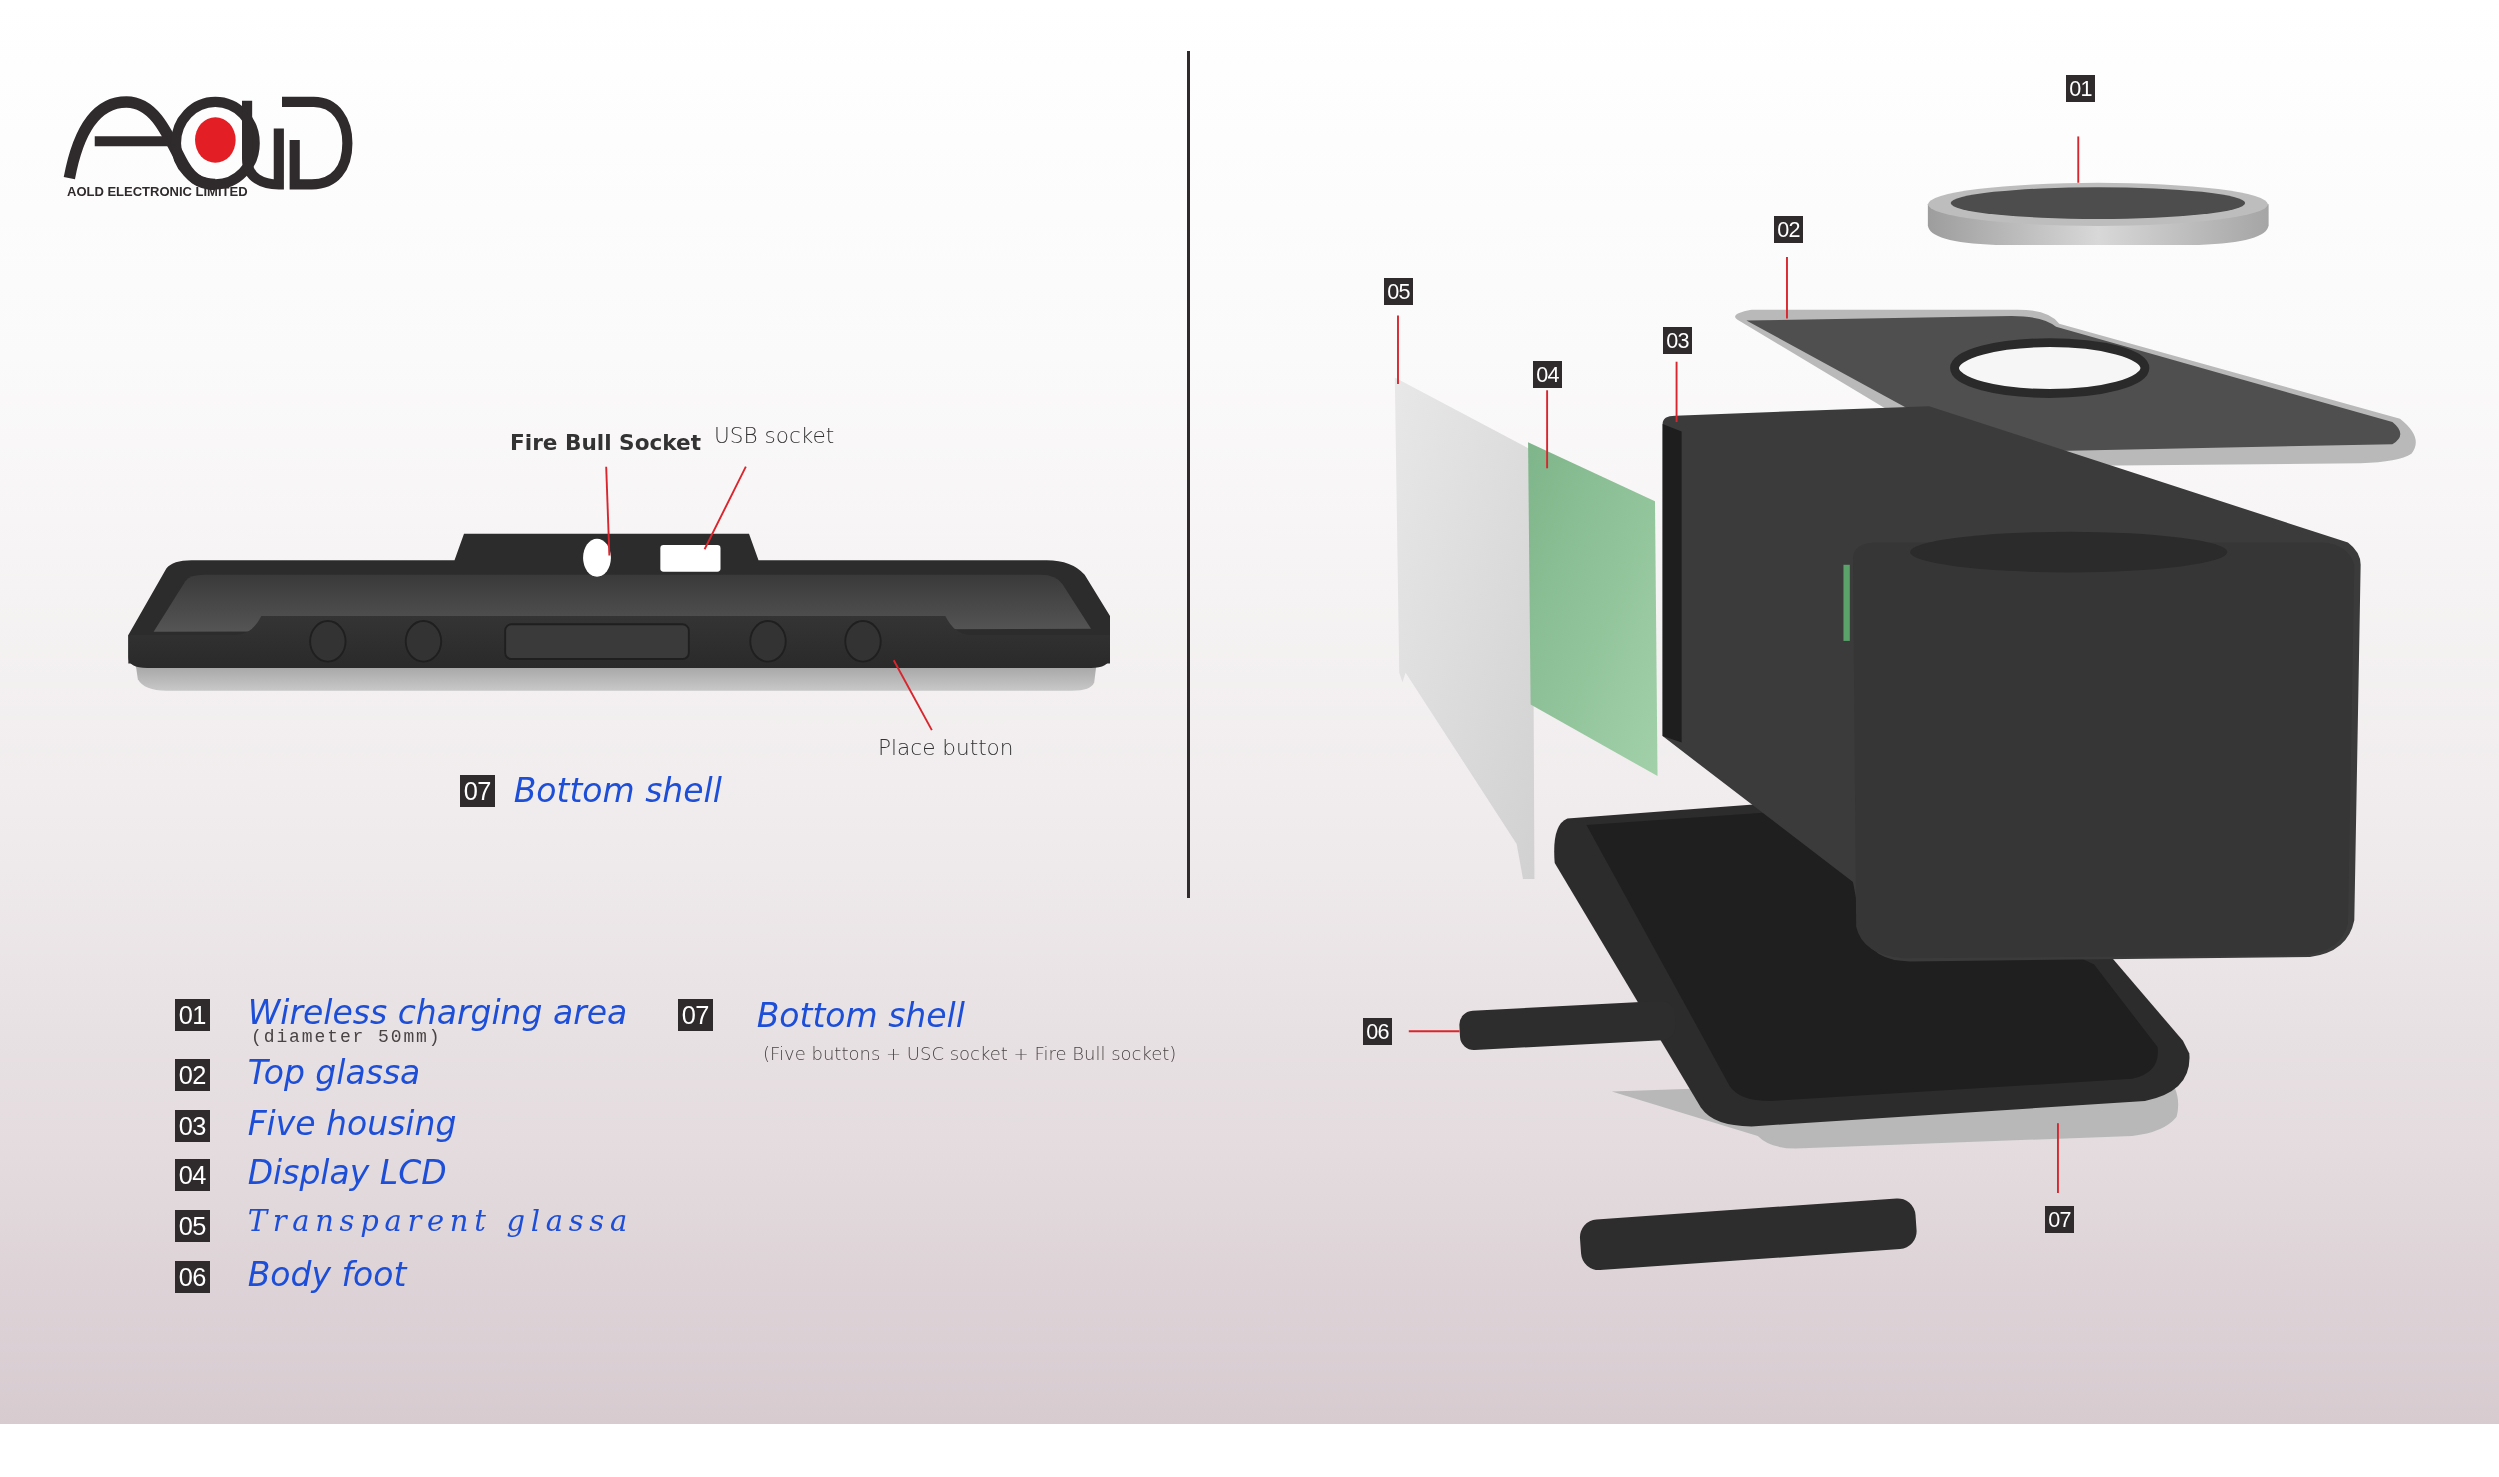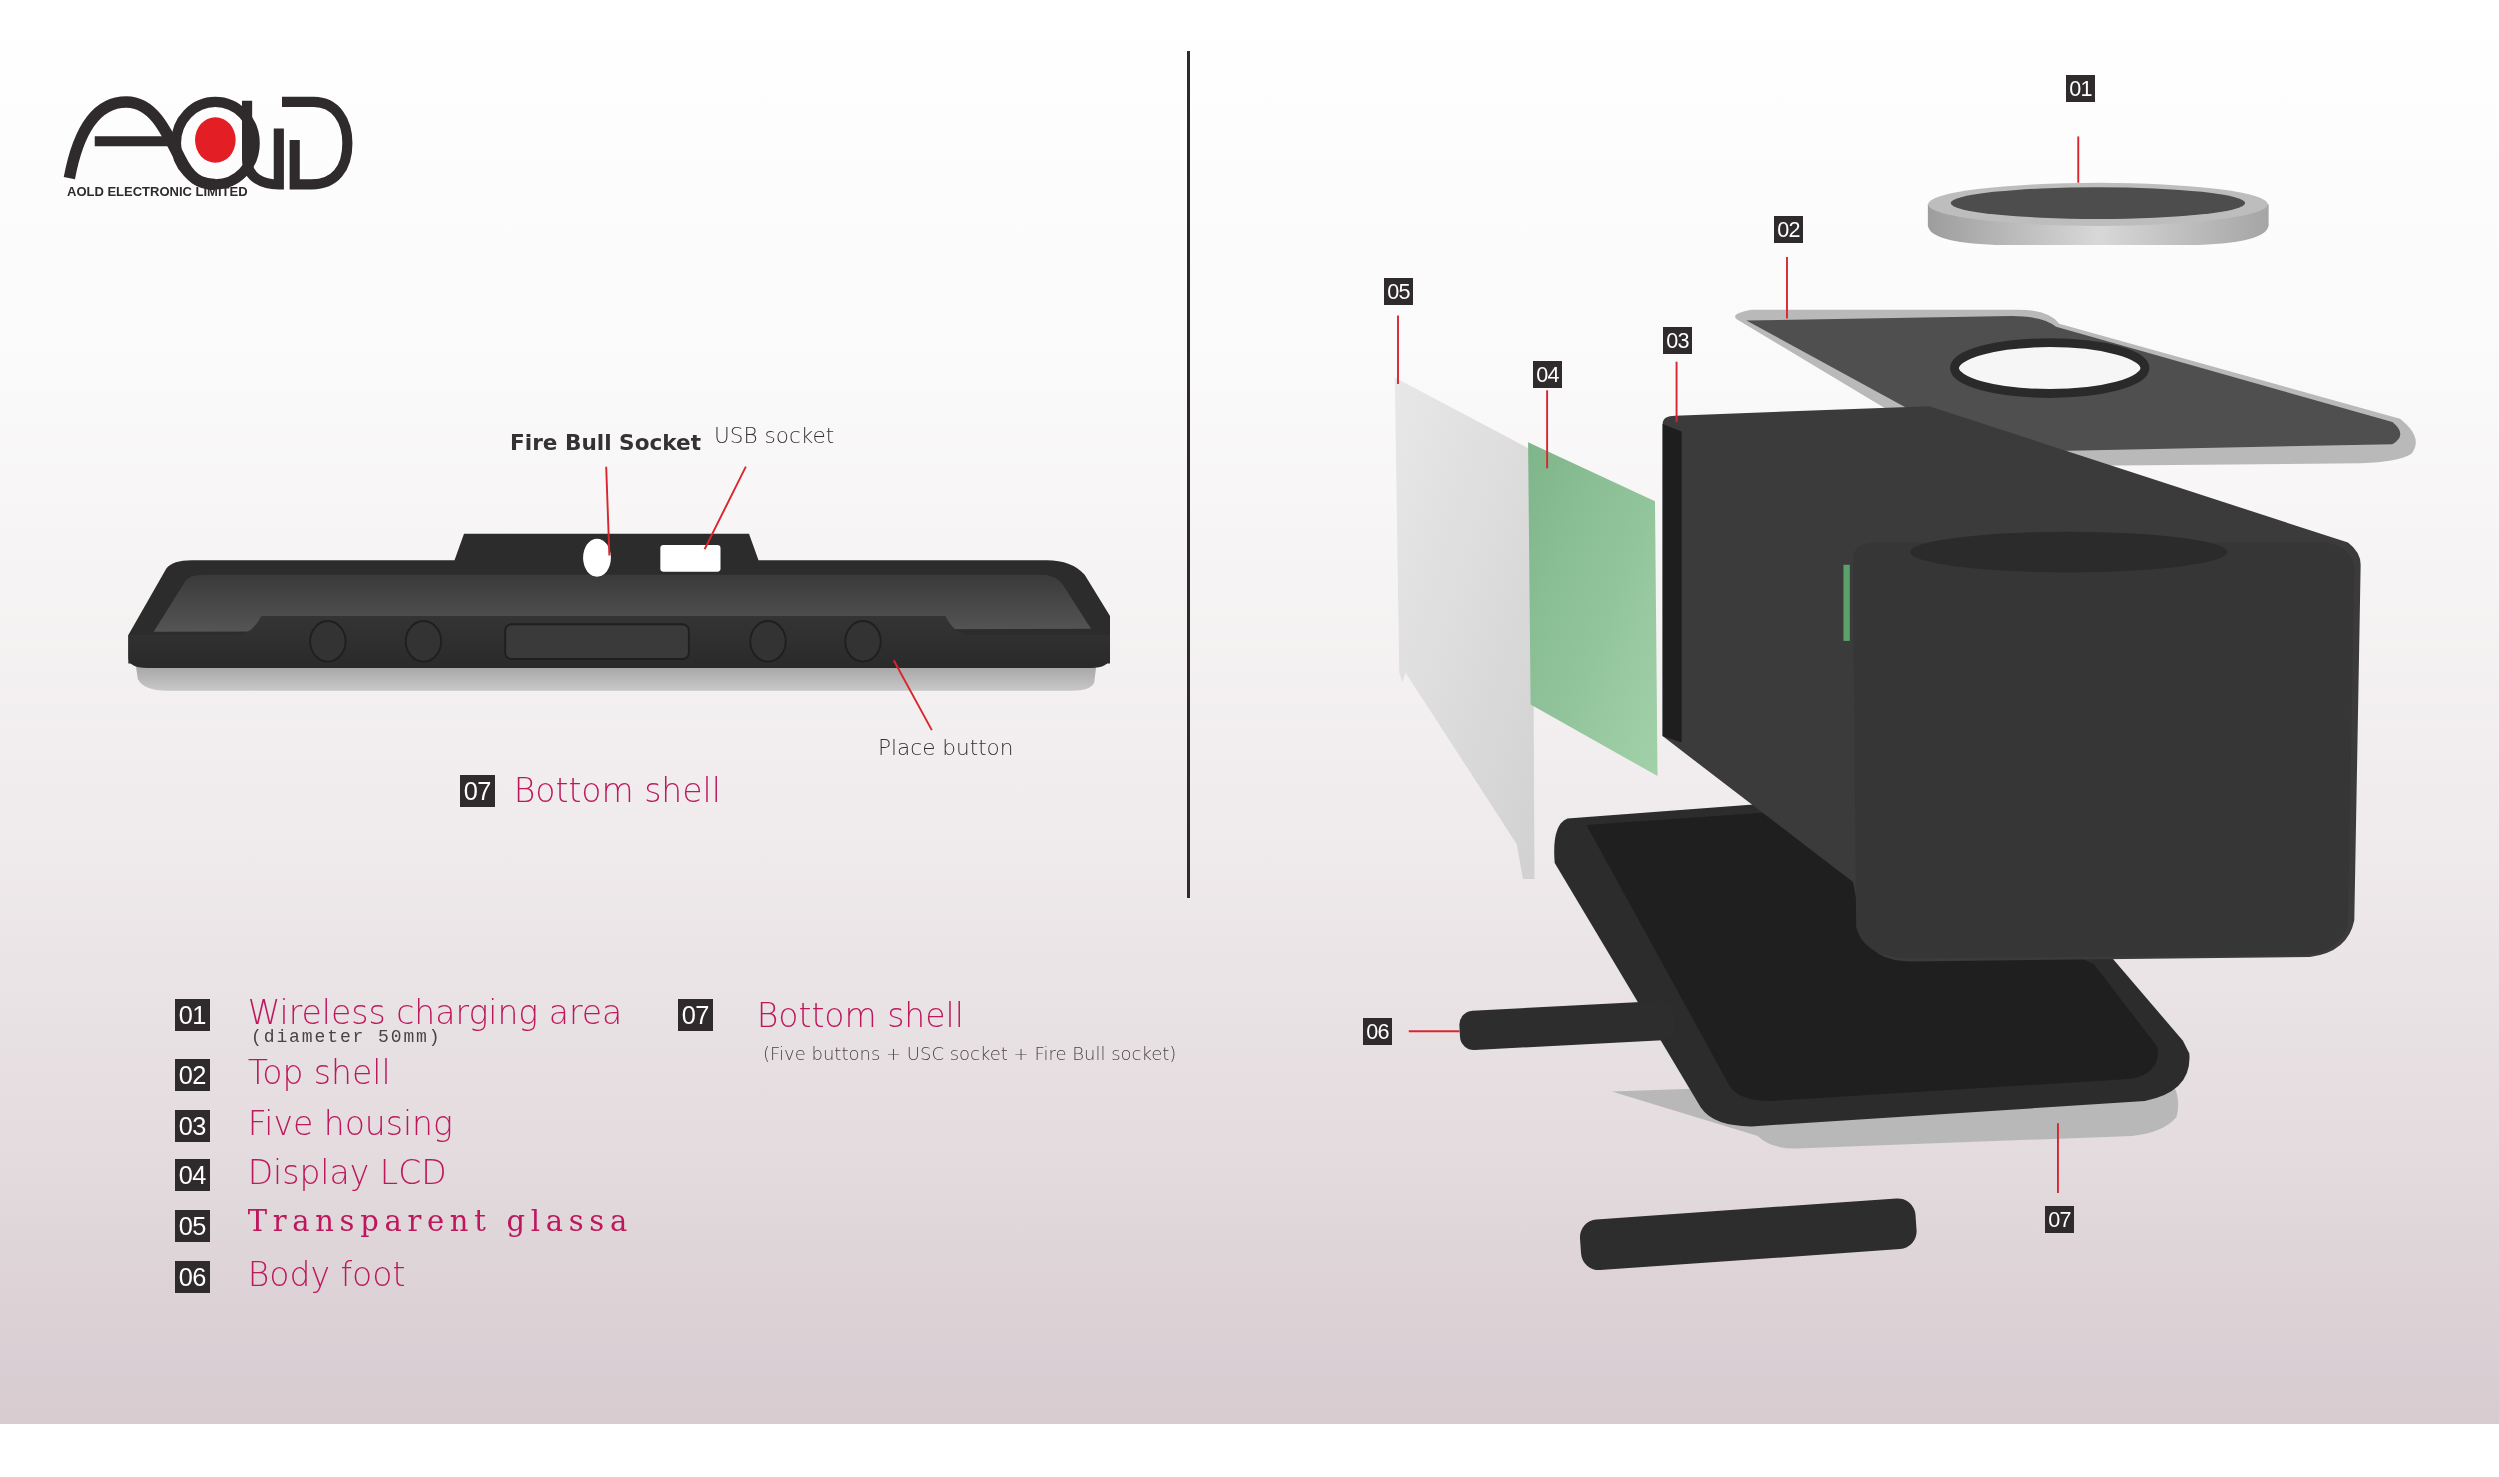--- a/index.html
+++ b/index.html
@@ -33,21 +33,21 @@
     display: inline-block; background: #2f2a2b; color: #fff;
     font-family: "Liberation Sans", sans-serif; font-size: 25.4px; line-height: 1;
     padding: 3.8px 3.8px 2.5px; letter-spacing: -0.6px;
   }
   .badge.sm { font-size: 21.6px; padding: 3.2px 3.2px 1.9px; }
 
   .legend-row { position: absolute; display: flex; align-items: flex-start; }
   .legend-row .badge { margin-top: 3.8px; }
   .legend-label {
     margin-left: 38px; font-family: "DejaVu Sans", sans-serif; font-weight: 300;
-    font-size: 33px; color: #be185d; white-space: nowrap; line-height: 1.1;
+    font-size: 33px; color: #1d4ed8; white-space: nowrap; line-height: 1.1; font-style: italic;
   }
   .legend-label.serif { font-family: "DejaVu Serif", serif; letter-spacing: 5.7px; font-size: 29px; }
   .legend-sub {
     position: absolute; font-family: "Liberation Mono", monospace; font-size: 18px;
     color: #4a4344; letter-spacing: 1.9px; white-space: nowrap;
   }
   .legend-sub2 {
     position: absolute; font-family: "DejaVu Sans", sans-serif; font-weight: 300;
     font-size: 18px; color: #4a4344; white-space: nowrap; margin-left: 6px;
   }
@@ -132,21 +132,21 @@
 </div>
 
 <div class="legend-row" style="left:175px; top:995px;">
   <span class="badge">01</span>
   <span class="legend-label">Wireless charging area</span>
 </div>
 <div class="legend-sub" style="left:251px; top:1027px;">(diameter 50mm)</div>
 
 <div class="legend-row" style="left:175px; top:1055px;">
   <span class="badge">02</span>
-  <span class="legend-label">Top shell</span>
+  <span class="legend-label">Top glassa</span>
 </div>
 <div class="legend-row" style="left:175px; top:1106px;">
   <span class="badge">03</span>
   <span class="legend-label">Five housing</span>
 </div>
 <div class="legend-row" style="left:175px; top:1155px;">
   <span class="badge">04</span>
   <span class="legend-label">Display LCD</span>
 </div>
 <div class="legend-row" style="left:175px; top:1206px;">

